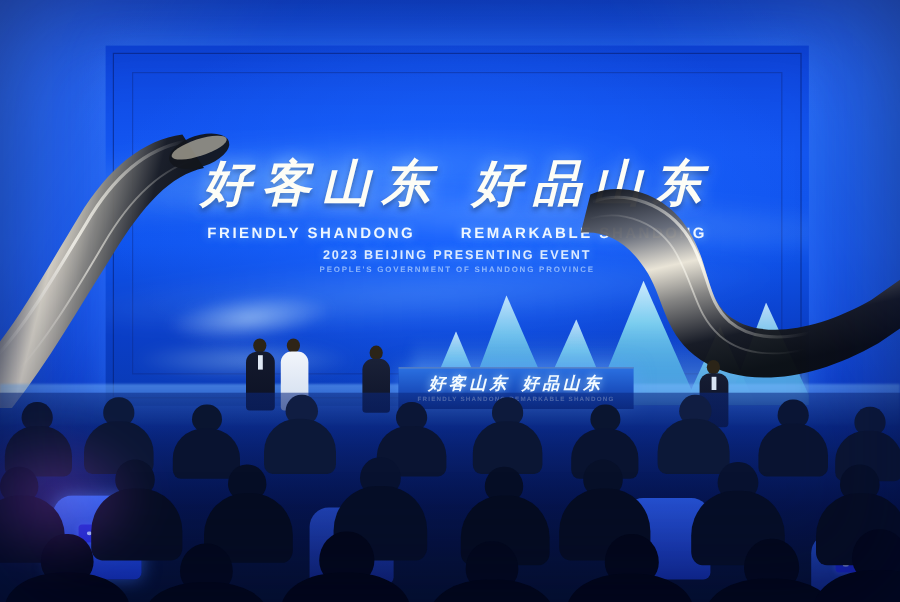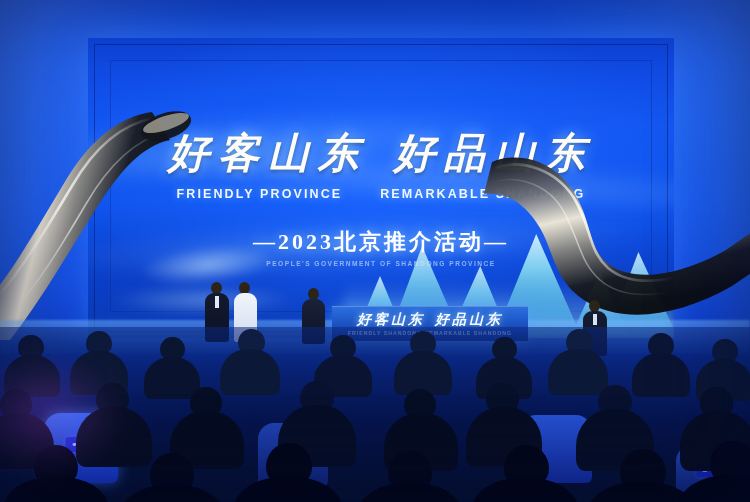--- a/index.html
+++ b/index.html
@@ -176,25 +176,25 @@
       <div class="pk d"></div>
       <div class="pk e"></div>
       <div class="pk f"></div>
       <div class="mist"></div>
     </div>
 
     <div class="headline">
       <div class="cjk-title"><span>好客山东</span><span class="gap"></span><span>好品山东</span></div>
 
       <div class="en-row">
-        <span>FRIENDLY PROVINCE</span>
+        <span>FRIENDLY SHANDONG</span>
         <span>REMARKABLE SHANDONG</span>
       </div>
 
-      <div class="sub-cjk">—2023北京推介活动—</div>
+      <div class="sub-en">2023 BEIJING PRESENTING EVENT</div>
       <div class="gov-en">PEOPLE'S GOVERNMENT OF SHANDONG PROVINCE</div>
     </div>
   </div>
 
   <div class="ribbon" style="left:-30px;top:40px;width:330px;height:300px;">
     <svg width="330" height="300" viewBox="0 0 330 300">
       <defs>
         <linearGradient id="gmetL" x1="0" y1="0" x2="1" y2="0.3">
           <stop offset="0%" stop-color="#0d0f14"></stop>
           <stop offset="28%" stop-color="#5a5d66"></stop>

